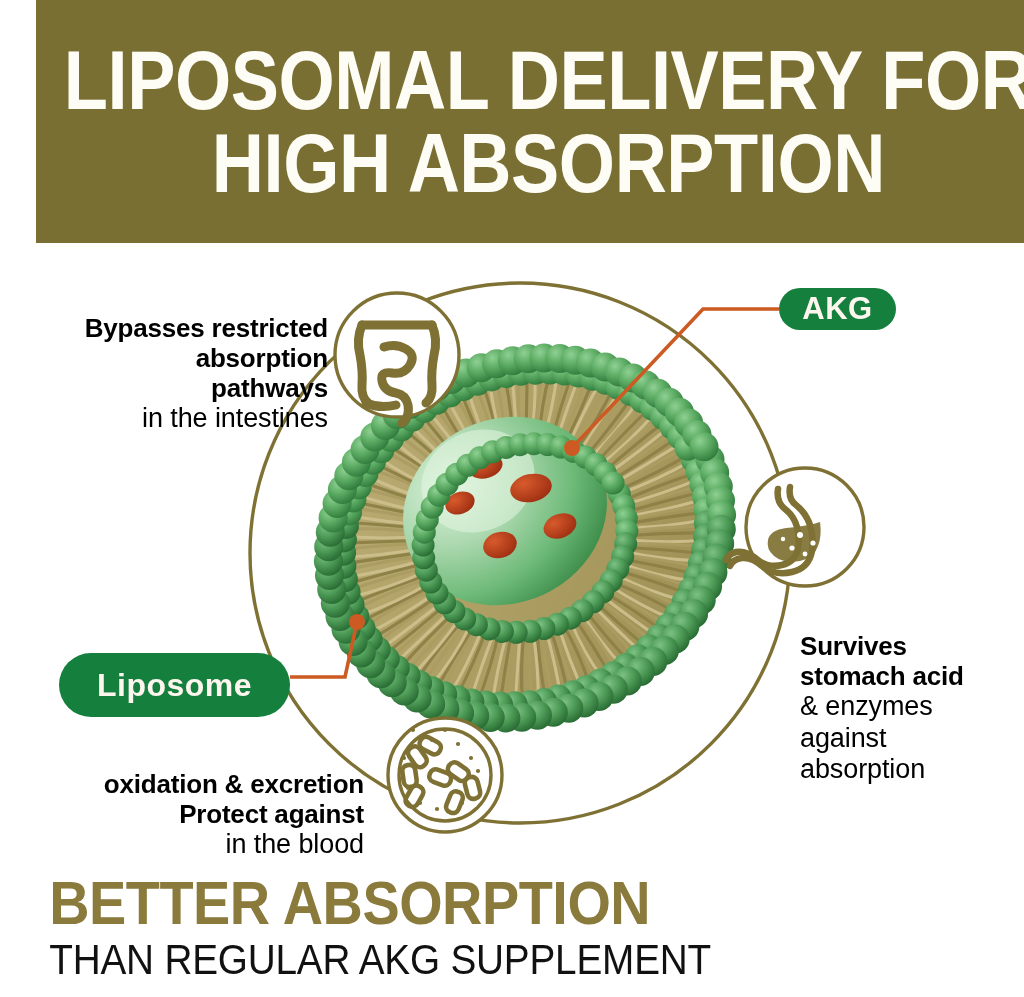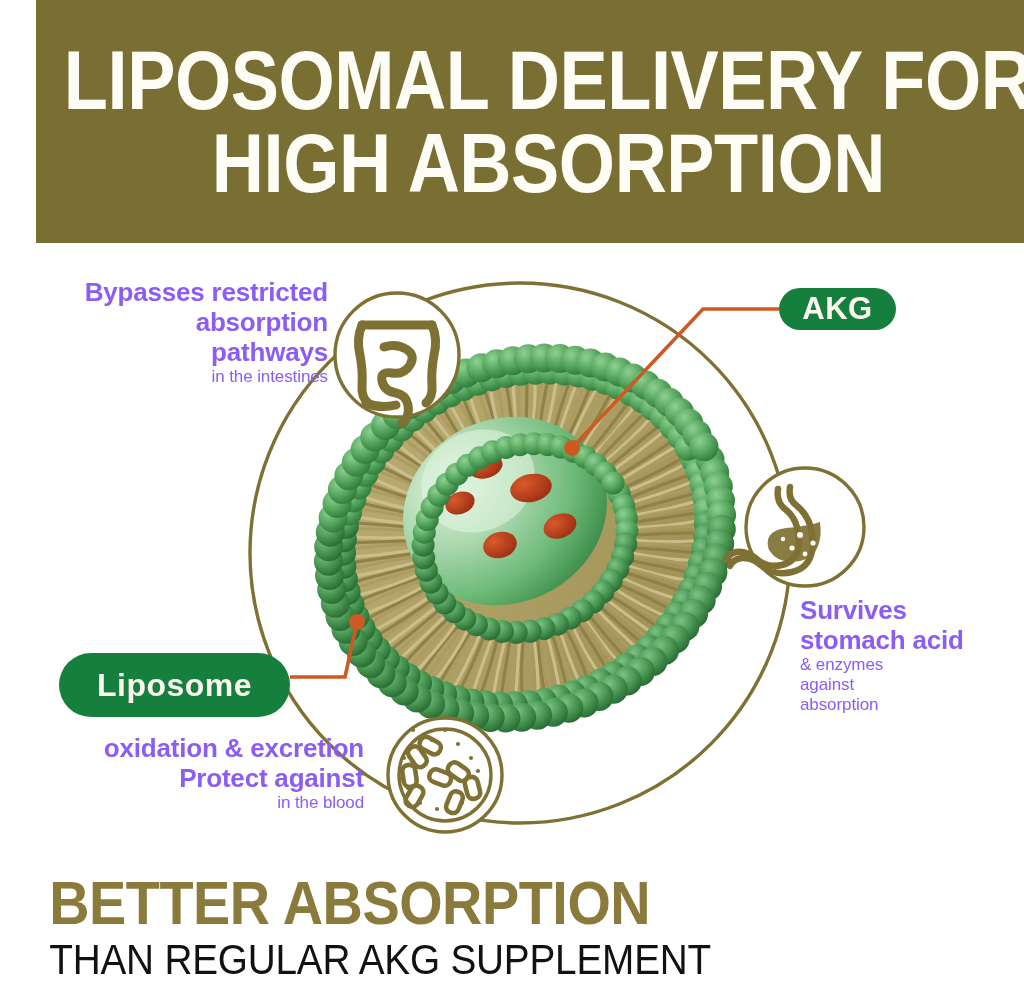--- a/index.html
+++ b/index.html
@@ -24,23 +24,23 @@
     transform-origin:center;
   }
   .header-line.l1{font-size:84px;margin-bottom:4px;}
   .header-line.l2{font-size:84px;}
 
   
   .diagram{position:absolute;left:0;top:243px;width:1024px;height:625px;}
   .diagram svg{position:absolute;left:0;top:0;}
 
   
-  .callout{position:absolute;color:#8b5cf6;line-height:1.16;}
+  .callout{position:absolute;color:#000000;line-height:1.16;margin-top:36px;}
   .callout .b{font-weight:700;font-size:26px;display:block;letter-spacing:-0.2px;}
-  .callout .r{font-weight:400;font-size:17px;display:block;letter-spacing:-0.1px;}
+  .callout .r{font-weight:400;font-size:27px;display:block;letter-spacing:-0.1px;}
 
   #callout-intestines{left:6px;top:34px;width:322px;text-align:right;}
   #callout-stomach{left:800px;top:352px;width:215px;text-align:left;}
   #callout-blood{left:24px;top:490px;width:340px;text-align:right;}
 
   
   .pill{
     position:absolute;
     background:#15803d;
     border-radius:999px;

